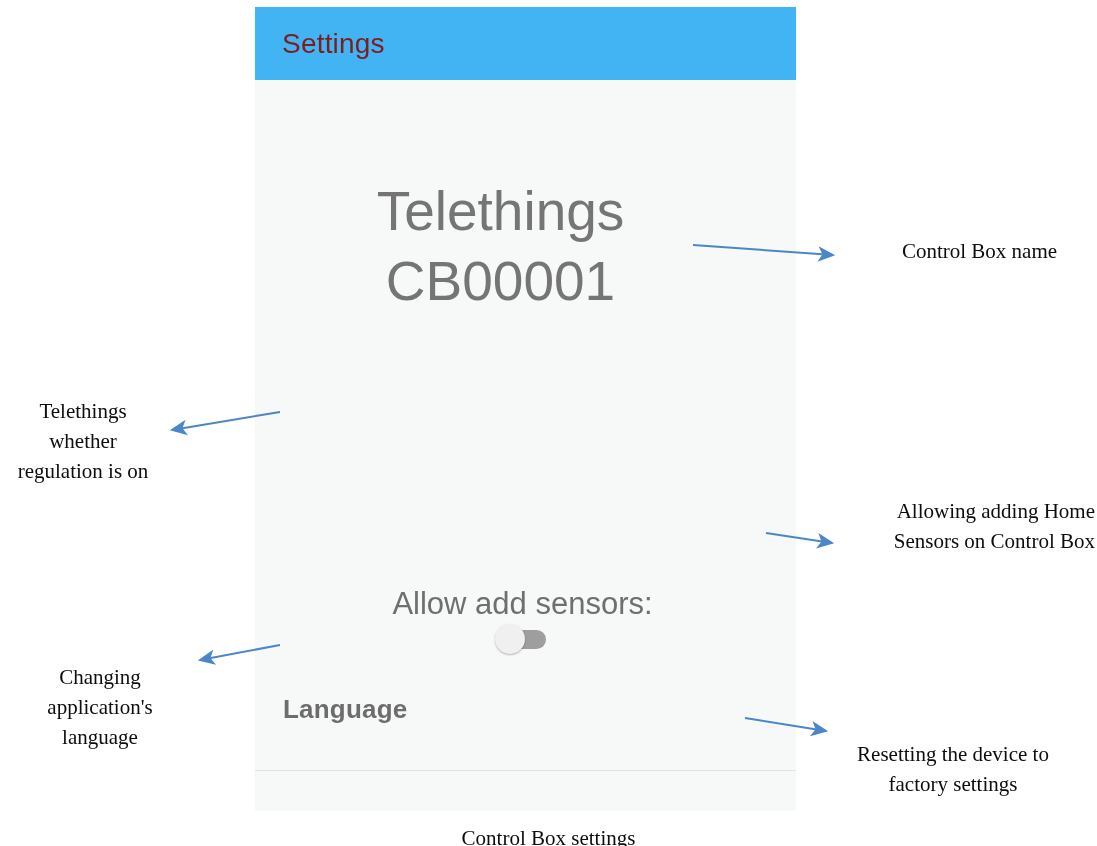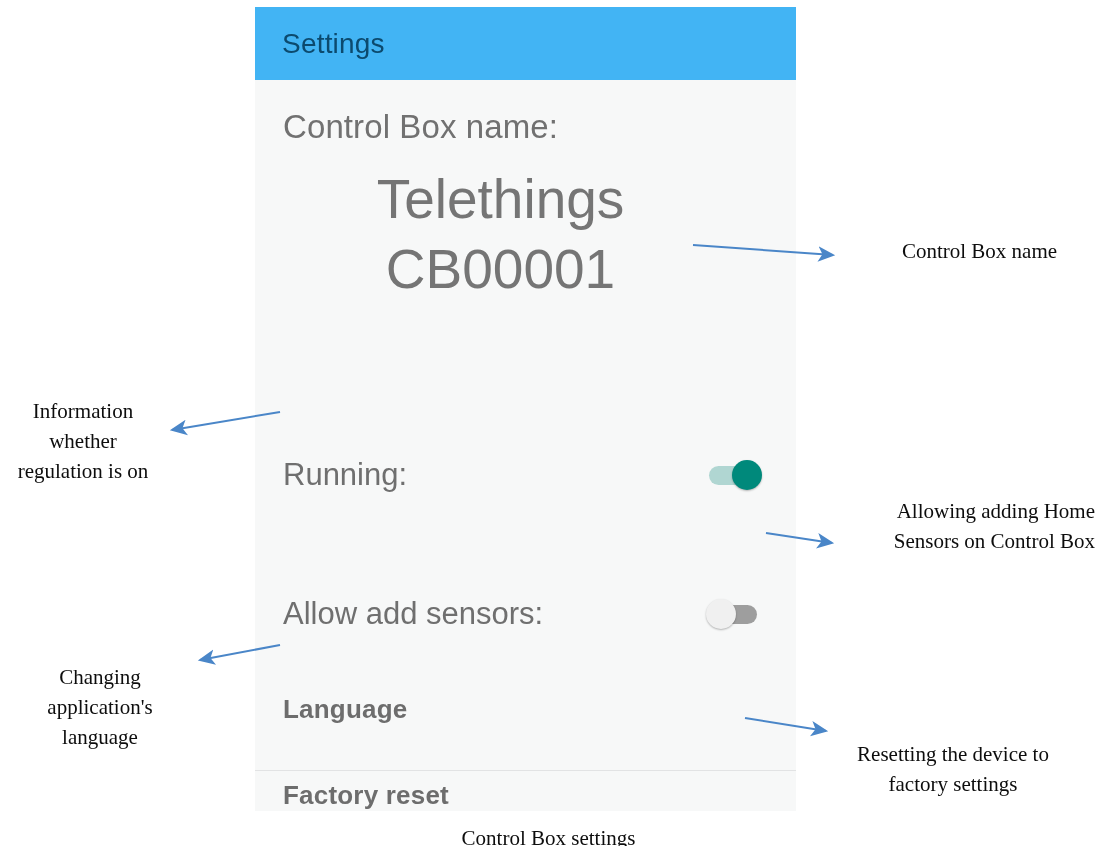--- a/index.html
+++ b/index.html
@@ -30,21 +30,21 @@
     height: 73px;
     background: #42b4f4;
     display: flex;
     align-items: center;
     padding-left: 27px;
     box-sizing: border-box;
   }
   #app-header .title {
     font-family: "Liberation Sans", "DejaVu Sans", sans-serif;
     font-size: 28px;
-    color: #0c4a6e;
+    color: #7f1d1d;
     letter-spacing: 0.2px;
   }
 
   .app-body {
     position: relative;
     height: 731px;
   }
 
   .name-label {
     position: absolute;
@@ -53,42 +53,42 @@
     font-family: "Liberation Sans", "DejaVu Sans", sans-serif;
     font-size: 33px;
     color: #717171;
     letter-spacing: 0.1px;
   }
 
   .device-name {
     position: absolute;
     left: 0;
     right: 0;
-    top: 84px;
+    top: 96px;
     text-align: center;
     font-family: "Liberation Sans", "DejaVu Sans", sans-serif;
     font-size: 55px;
     line-height: 70px;
     color: #757575;
     padding-right: 50px;
     box-sizing: border-box;
   }
 
   .switch-row {
     position: absolute;
     left: 0;
     right: 0;
     height: 56px;
     display: flex;
     align-items: center;
     padding: 0 34px 0 28px;
     box-sizing: border-box;
   }
   #row-running  { top: 367px; }
-  #row-sensors  { top: 506px; }
+  #row-sensors  { top: 506px; flex-direction: column; }
 
   .switch-row .row-label {
     font-family: "Liberation Sans", "DejaVu Sans", sans-serif;
     font-size: 31px;
     color: #6f6f6f;
     flex: 1;
   }
 
   
   .toggle {
@@ -194,56 +194,44 @@
 <body>
 
 <div id="app-panel">
 
   <div id="app-header">
     <span class="title">Settings</span>
   </div>
 
   <div class="app-body">
 
-    <div class="name-label">Control Box name:</div>
 
     <div class="device-name">Telethings CB00001</div>
 
-    <div class="switch-row" id="row-running">
-      <span class="row-label">Running:</span>
-      <span class="toggle on">
-        <span class="track"></span>
-        <span class="thumb"></span>
-      </span>
-    </div>
 
     <div class="switch-row" id="row-sensors">
       <span class="row-label">Allow add sensors:</span>
       <span class="toggle off">
         <span class="track"></span>
         <span class="thumb"></span>
       </span>
     </div>
 
     <div class="list-item" id="item-language">
       <div class="item-title">Language</div>
     </div>
 
     <div class="divider"></div>
 
-    <div class="list-item" id="item-factory">
-      <div class="item-title">Factory reset</div>
-
-    </div>
 
   </div>
 </div>
 
 <div class="annot left" id="annot-name">Control Box name</div>
-<div class="annot center" id="annot-running">Information
+<div class="annot center" id="annot-running">Telethings
 whether
 regulation is on</div>
 <div class="annot center" id="annot-sensors">Allowing adding Home
 Sensors on Control Box</div>
 <div class="annot center" id="annot-language">Changing
 application's
 language</div>
 <div class="annot center" id="annot-factory">Resetting the device to
 factory settings</div>
 

